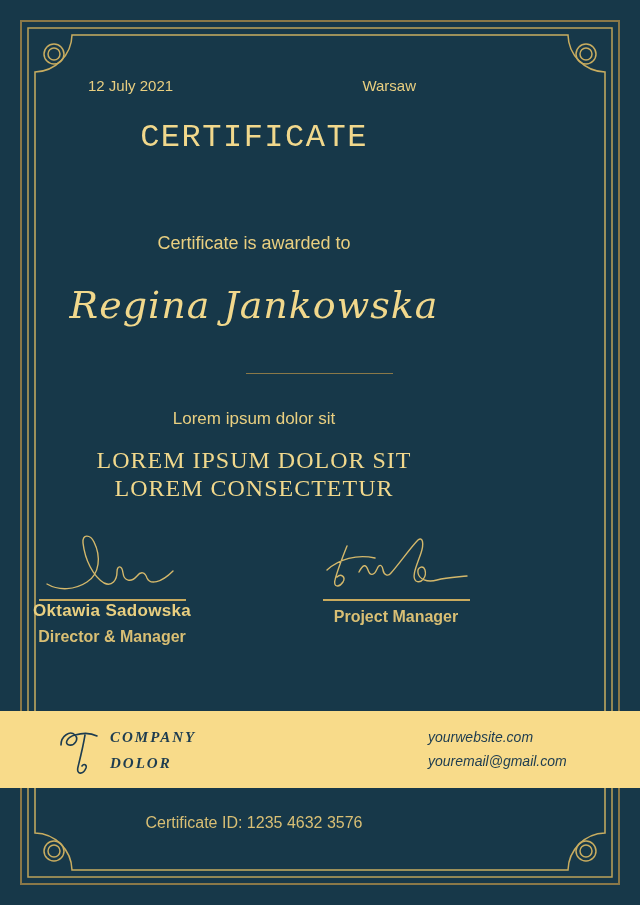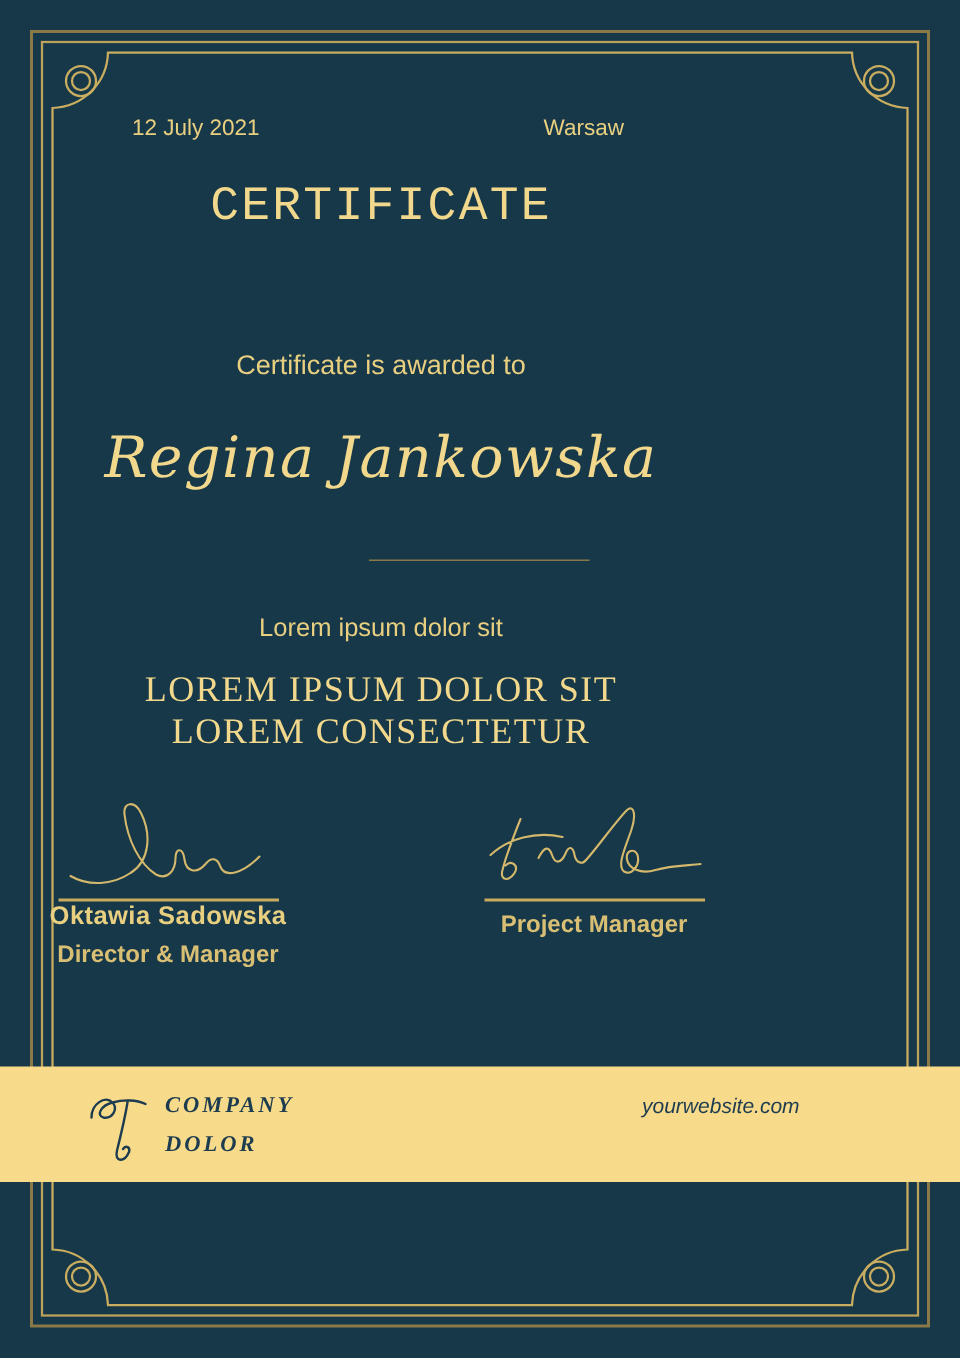--- a/index.html
+++ b/index.html
@@ -116,17 +116,19 @@
   <div class="banner">
     <svg class="logo-mark" width="42" height="52" viewBox="0 0 42 52">
       <path d="M3,20 C3,11 12,5 17,10 C21,14 17,21 11,20 C6,19 9,12 17,10 C24,8 33,8 39,11 M27,10 C25,22 22,34 20,42 C18,50 25,50 28,43 C29,40 26,38 24,41" fill="none" stroke="var(--navy-text)" stroke-width="1.6" stroke-linecap="round"></path>
     </svg>
     <div class="company-name">
       <div>COMPANY</div>
       <div>DOLOR</div>
     </div>
     <div class="contact">
       <div>yourwebsite.com</div>
+      <div>youremail@gmail.com</div>
     </div>
   </div>
 
+  <div class="content cert-id">Certificate ID: 1235 4632 3576</div>
 
 </div>
 
 </body></html>

